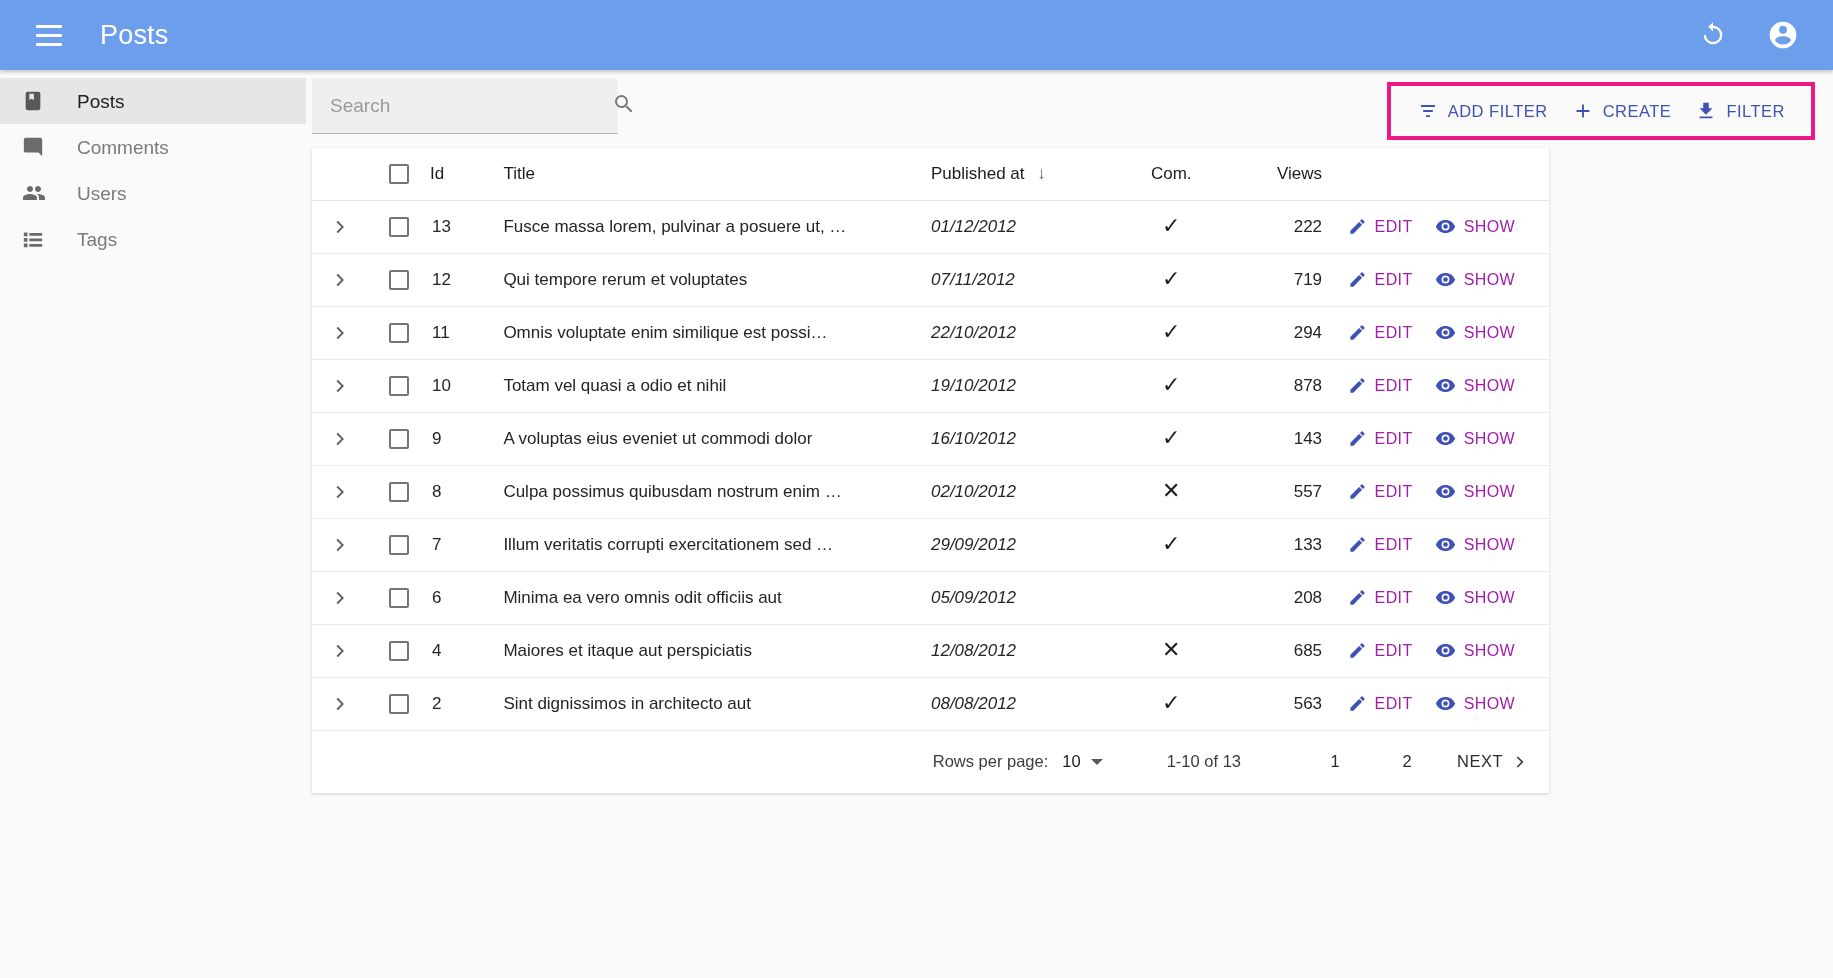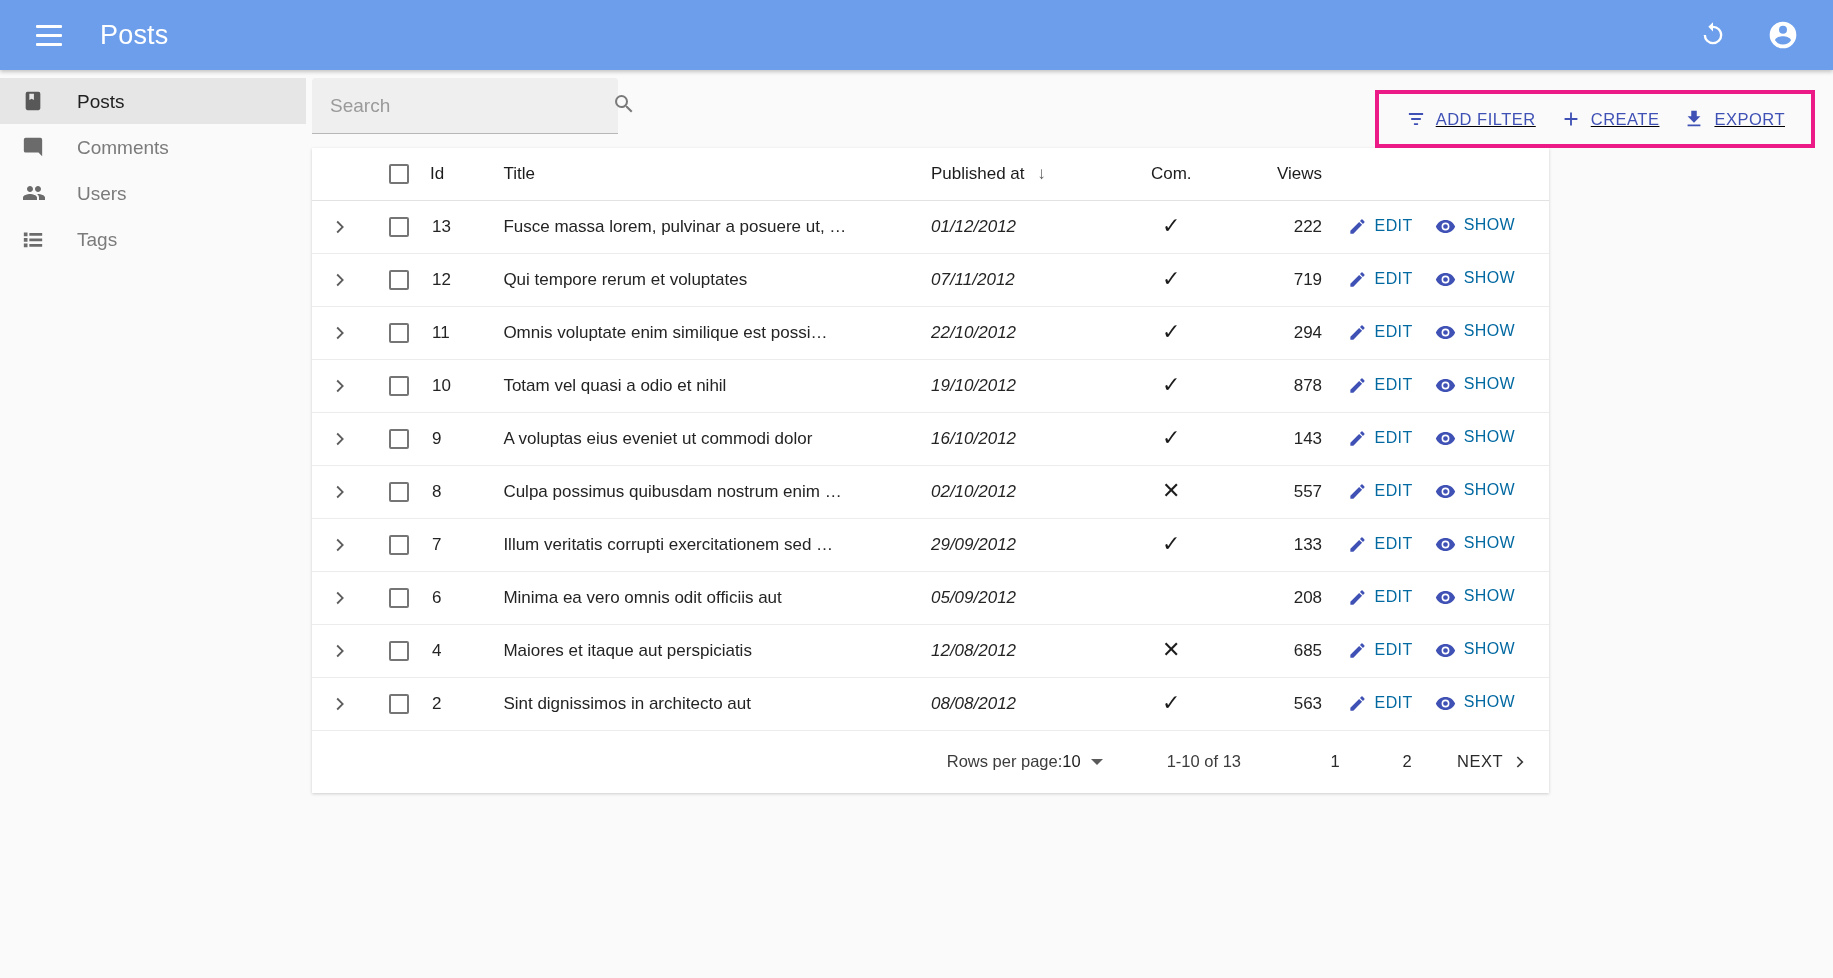--- a/index.html
+++ b/index.html
@@ -104,23 +104,22 @@
   .search-icon svg { fill: #7a7a7a; }
 
   .toolbar-spacer { flex: 1; }
 
   .actions-highlight {
     border: 4px solid #ec1a86;
     background: #fafafa;
     display: flex; align-items: center;
     height: 58px;
     padding: 0 14px;
-    margin-top: 12px;
+    margin-top: 4px;
     margin-right: 0px;
-    text-decoration: underline;
   }
   .action-btn {
     display: flex; align-items: center;
     height: 42px;
     padding: 0 12px;
     cursor: pointer;
     color: #3f51b5;
     font-size: 16.5px;
     font-weight: 500;
     letter-spacing: .5px;
@@ -182,38 +181,38 @@
   }
   .cell-pad { padding-left: 2px; margin-left: 48px; }
   .date-cell { font-style: italic; color: #242424; }
   .mark { font-size: 22px; color: #1c1c1c; line-height: 1; }
 
   .row-actions {
     display: flex; align-items: center; justify-content: flex-end;
     gap: 6px; padding-right: 26px;
   }
   .row-btn {
-    display: flex; align-items: flex-start;
-    color: #0369a1; font-size: 16px; font-weight: 500;
+    display: flex; align-items: center;
+    color: #a21caf; font-size: 16px; font-weight: 500;
     letter-spacing: .4px; cursor: pointer;
     padding: 6px 8px; background: transparent; border: 0;
     font-family: "Liberation Sans", sans-serif;
   }
   .row-btn svg { fill: #3f51b5; margin-right: 8px; }
 
   
   .pagination {
     display: flex; align-items: center; justify-content: flex-end;
     height: 62px;
     padding-right: 20px;
     font-size: 16.5px;
     color: #3c3c3c;
     gap: 0;
   }
-  .rpp-label { color: #3c3c3c; font-size: 16.5px; }
+  .rpp-label { margin-right: 14px; color: #3c3c3c; font-size: 16.5px; }
   .rpp-select {
     display: flex; align-items: center; cursor: pointer;
     font-size: 16.5px; color: #1c1c1c;
   }
   .rpp-select .caret {
     width: 0; height: 0;
     border-left: 6px solid transparent;
     border-right: 6px solid transparent;
     border-top: 6px solid #5a5a5a;
     margin-left: 10px;
@@ -327,21 +326,21 @@
           </span>
           <span>CREATE</span>
         </button>
 
         <button class="action-btn">
           <span style="display:flex;">
             <svg width="22" height="22" viewBox="0 0 24 24">
                 <path d="M19 9h-4V3H9v6H5l7 7 7-7zM5 18v2h14v-2H5z"></path>
               </svg>
           </span>
-          <span>EXPORT</span>
+          <span>FILTER</span>
         </button>
       </div>
     </div>
 
     <div class="table-card">
       <table>
         <thead>
           <tr>
             <th class="col-expand"></th>
             <th class="col-check">

